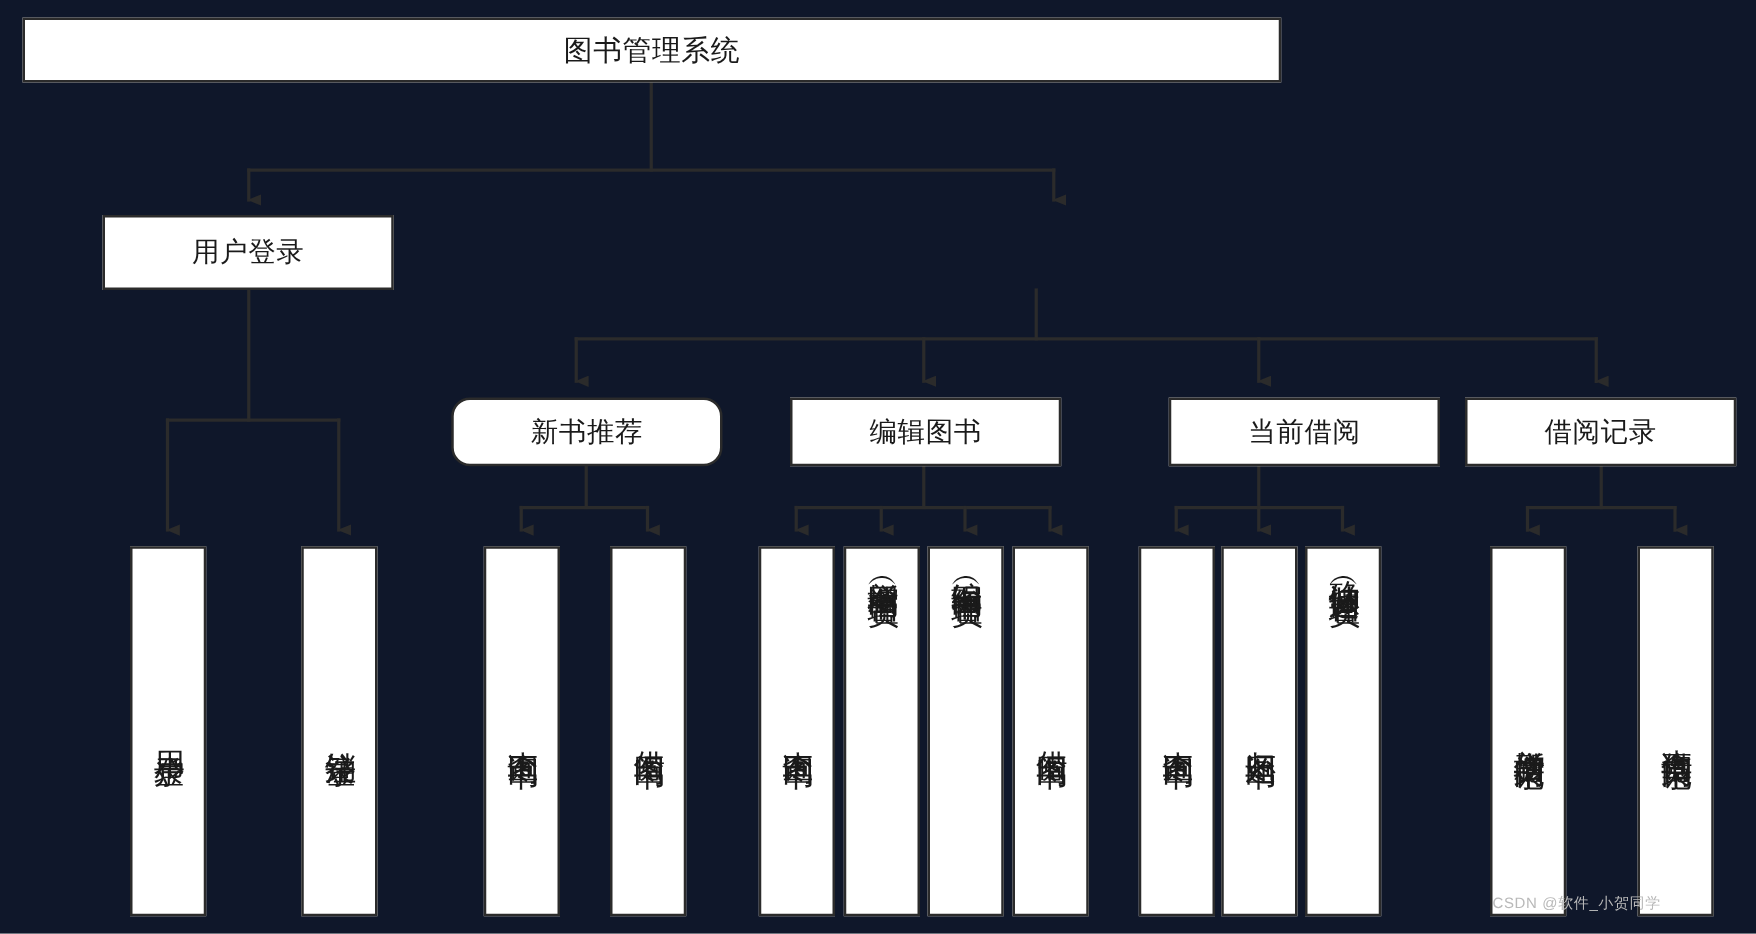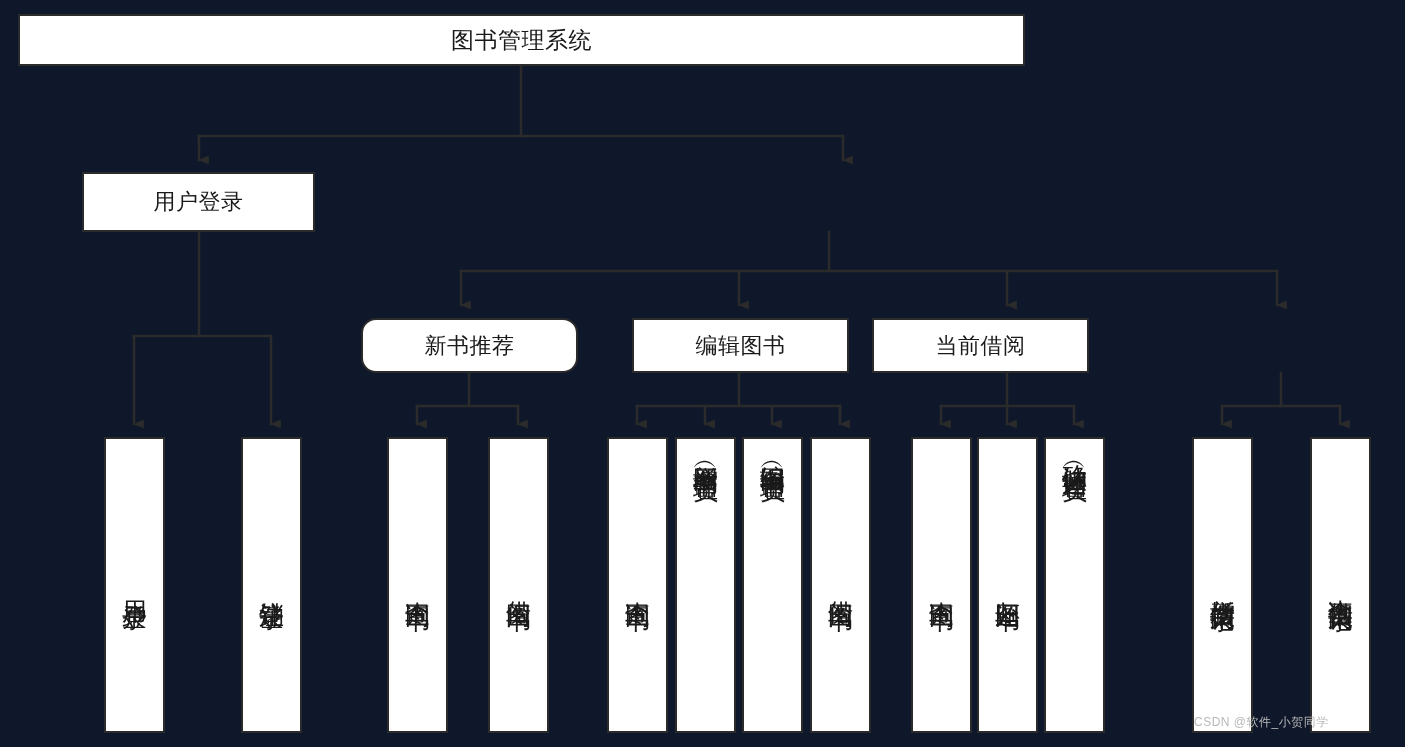--- a/index.html
+++ b/index.html
@@ -135,24 +135,27 @@
 
 
   <div class="node h" style="left:361px;top:318px;width:217px;height:55px;border-radius:15px;">
     <span class="label">新书推荐</span>
   </div>
 
   <div class="node h" style="left:632px;top:318px;width:217px;height:55px;">
     <span class="label">编辑图书</span>
   </div>
 
-  <div class="node h" style="left:872px;top:318px;width:217px;height:55px;">
+  <div class="node h" style="left:935px;top:318px;width:217px;height:55px;">
     <span class="label">当前借阅</span>
   </div>
 
+  <div class="node h" style="left:1172px;top:318px;width:217px;height:55px;">
+    <span class="label">借阅记录</span>
+  </div>
 
   <div class="node v" style="left:104px;top:437px;width:61px;height:296px;">
     <span class="label">用户登录</span>
   </div>
 
   <div class="node v" style="left:241px;top:437px;width:61px;height:296px;">
     <span class="label">注销登录</span>
   </div>
 
   <div class="node v" style="left:387px;top:437px;width:61px;height:296px;">

